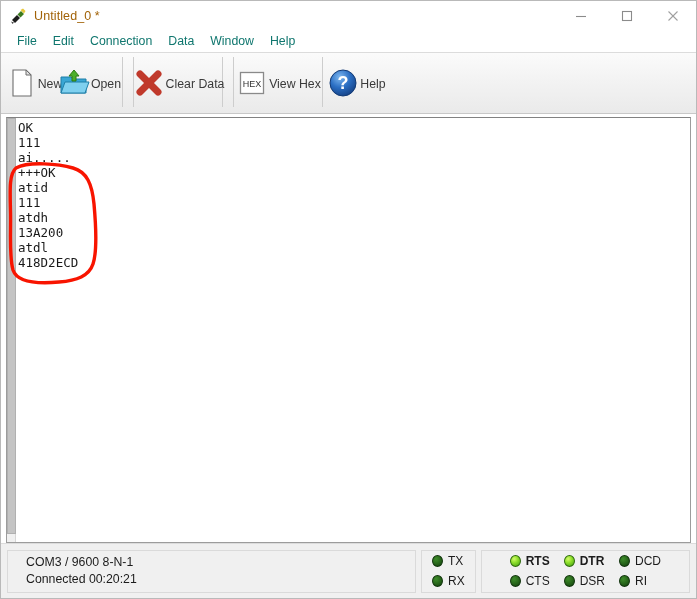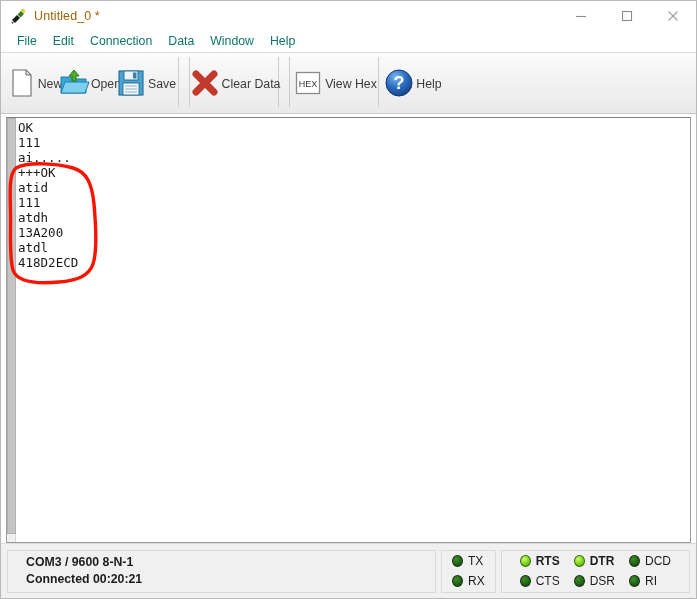--- a/index.html
+++ b/index.html
@@ -189,30 +189,29 @@
     height: 43px;
     display: flex;
     align-items: center;
   }
   #sb-info {
     flex: 1 1 auto;
     flex-direction: column;
     align-items: flex-start;
     justify-content: center;
     padding-left: 18px;
-    font-weight: bold;
   }
   .sb-line {
     font-size: 12.3px;
     color: #1c1c1c;
     line-height: 17px;
     white-space: nowrap;
   }
   #sb-txrx { padding: 0 10px; }
-  #sb-signals { padding: 0 18px; }
+  #sb-signals { padding: 0 28px; }
   .led-grid {
     display: grid;
     grid-auto-flow: column;
     grid-template-rows: 1fr 1fr;
     column-gap: 14px;
     row-gap: 2px;
     align-items: center;
   }
   .led-cell {
     display: flex;
@@ -299,34 +298,20 @@
       <div class="tb-icon">
         <svg width="34" height="32" viewBox="0 0 34 32">
           <path d="M4 10 H14 L16 12 H29 V26 H4 Z" fill="#39a6d4" stroke="#1e7fa8" stroke-width="1"></path>
           <path d="M4 26 L8 15 H32 L28 26 Z" fill="#7fd0ef" stroke="#1e7fa8" stroke-width="1"></path>
           <path d="M17 3 L22 9 H19 V14 H15 V9 H12 Z" fill="#4caf2a" stroke="#2c7a14" stroke-width="1"></path>
         </svg>
       </div>
       <div class="tb-label">Open</div>
     </div>
 
-    <div class="tb-btn">
-      <div class="tb-icon">
-        <svg width="34" height="32" viewBox="0 0 34 32">
-          <rect x="5" y="4" width="24" height="24" fill="#4ba3d1" stroke="#216b90" stroke-width="1.1"></rect>
-          <rect x="10" y="4" width="14" height="9" fill="#e8f4fa" stroke="#216b90" stroke-width="0.9"></rect>
-          <rect x="19" y="5.5" width="3.5" height="6" fill="#3a7fa6"></rect>
-          <rect x="9" y="16" width="16" height="12" fill="#f2f7fa" stroke="#216b90" stroke-width="0.9"></rect>
-          <line x1="11" y1="19" x2="23" y2="19" stroke="#8fb6c9" stroke-width="1"></line>
-          <line x1="11" y1="22" x2="23" y2="22" stroke="#8fb6c9" stroke-width="1"></line>
-          <line x1="11" y1="25" x2="23" y2="25" stroke="#8fb6c9" stroke-width="1"></line>
-        </svg>
-      </div>
-      <div class="tb-label">Save</div>
-    </div>
 
     <div class="tb-sep"></div>
 
 
 
     <div class="tb-sep"></div>
 
     <div class="tb-btn wide">
       <div class="tb-icon">
         <svg width="34" height="32" viewBox="0 0 34 32">

